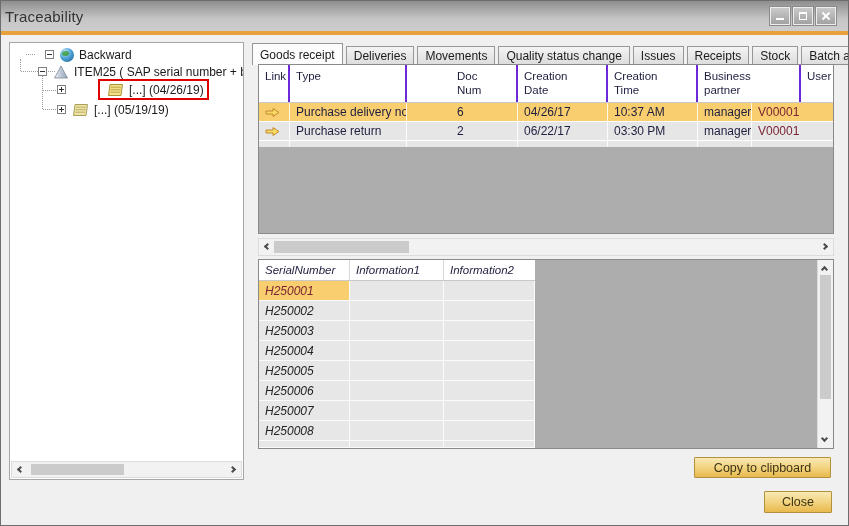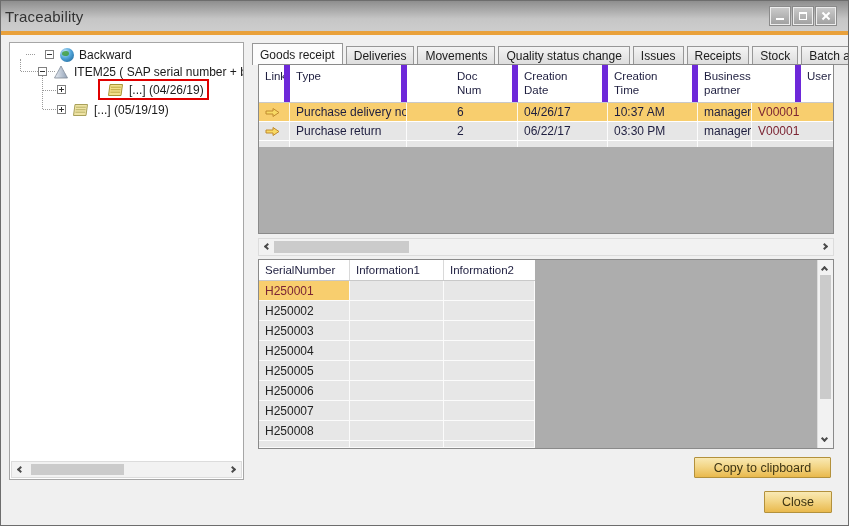--- a/index.html
+++ b/index.html
@@ -38,36 +38,36 @@
   .chev.u{transform:rotate(225deg);} .chev.d{transform:rotate(45deg);}
   
   .tabbar{position:absolute;left:251px;top:42px;height:22px;display:flex;align-items:flex-end;gap:3px;font-size:12px;color:#1c1c1c;}
   .tab{height:19px;padding:2px 7px 0 7px;background:linear-gradient(180deg,#f4f4f4,#dddddd);border:1px solid #979797;border-bottom:1px solid #8e8e8e;white-space:nowrap;cursor:pointer;}
   .tab.active{height:22px;padding-top:4px;background:#fcfcfc;border-bottom:none;}
   
   .doctable{position:absolute;left:257px;top:63px;width:576px;height:170px;border:1px solid #8a8a8a;background:#adadad;overflow:hidden;}
   .dhead{display:flex;height:38px;background:#fff;border-bottom:1px solid #c9c9c9;font-size:11.5px;color:#1e1e3f;}
   .dhead .dc{padding-top:4px;}
   .dhead .dc span{display:block;line-height:14px;}
-  .dc{padding-left:6px;border-right:6px solid #6d28d9;overflow:hidden;white-space:nowrap;}
+  .dc{padding-left:6px;border-right:2px solid #6d28d9;overflow:hidden;white-space:nowrap;}
   .drow{display:flex;height:19px;align-items:center;font-size:12px;color:#1e1e3f;}
   .drow .dc{border-right:1px solid rgba(255,255,255,.85);height:100%;display:flex;align-items:center;}
   .drow.hi{background:#f8ce6e;border-bottom:1px solid #fff;}
   .drow.plain{background:#e6e6e6;border-bottom:1px solid #fff;}
   .drow.sliver{background:#e6e6e6;height:6px;}
   .c0{flex:0 0 31px;} .c1{flex:0 0 117px;} .c2{flex:0 0 67px;margin-left:44px;} .c3{flex:0 0 90px;}
   .c4{flex:0 0 90px;} .c5{flex:0 0 54px;} .c6{flex:0 0 103px;} .c7{flex:1 1 auto;border-right:none;}
   .maroon{color:#7b2433;}
   
   .hscroll2{position:absolute;left:257px;top:237px;width:576px;height:18px;background:#f2f2f2;border:1px solid #dcdcdc;}
   
   .serialtable{position:absolute;left:257px;top:258px;width:576px;height:190px;border:1px solid #8a8a8a;background:#adadad;overflow:hidden;}
   .shead{display:flex;width:276px;height:21px;background:#fff;border-bottom:1px solid #c9c9c9;font-size:11.5px;color:#1e1e3f;align-items:center;}
   .srow{display:flex;width:276px;height:20px;background:#e7e7e7;font-size:12px;color:#222;align-items:center;border-bottom:1px solid #fbfbfb;}
-  .sc{padding-left:6px;border-right:1px solid #d9d9d9;height:100%;display:flex;align-items:center;overflow:hidden;white-space:nowrap;}
+  .sc{padding-left:6px;border-right:1px solid #d9d9d9;height:100%;display:flex;align-items:center;overflow:hidden;white-space:nowrap;font-style:italic;}
   .srow .sc{border-right:1px solid #fbfbfb;}
   .s0{flex:0 0 91px;} .s1{flex:0 0 94px;} .s2{flex:0 0 91px;border-right:none;}
   .srow.hi0 .s0{background:#f8ce6e;color:#7b2433;}
   .vscroll{position:absolute;right:0;top:0;bottom:0;width:16px;background:#f2f2f2;border-left:1px solid #dcdcdc;}
   
   .goldbtn{position:absolute;font-family:"Liberation Sans",sans-serif;font-size:12.5px;color:#3d3413;background:linear-gradient(180deg,#f9e9b4 0%,#f3d687 45%,#e9b94d 100%);border:1px solid #b3913c;border-radius:1px;cursor:pointer;text-align:center;}
   .btn-copy{left:693px;top:456px;width:137px;height:21px;}
   .btn-close{left:763px;top:490px;width:68px;height:22px;}
 </style>
 </head>

